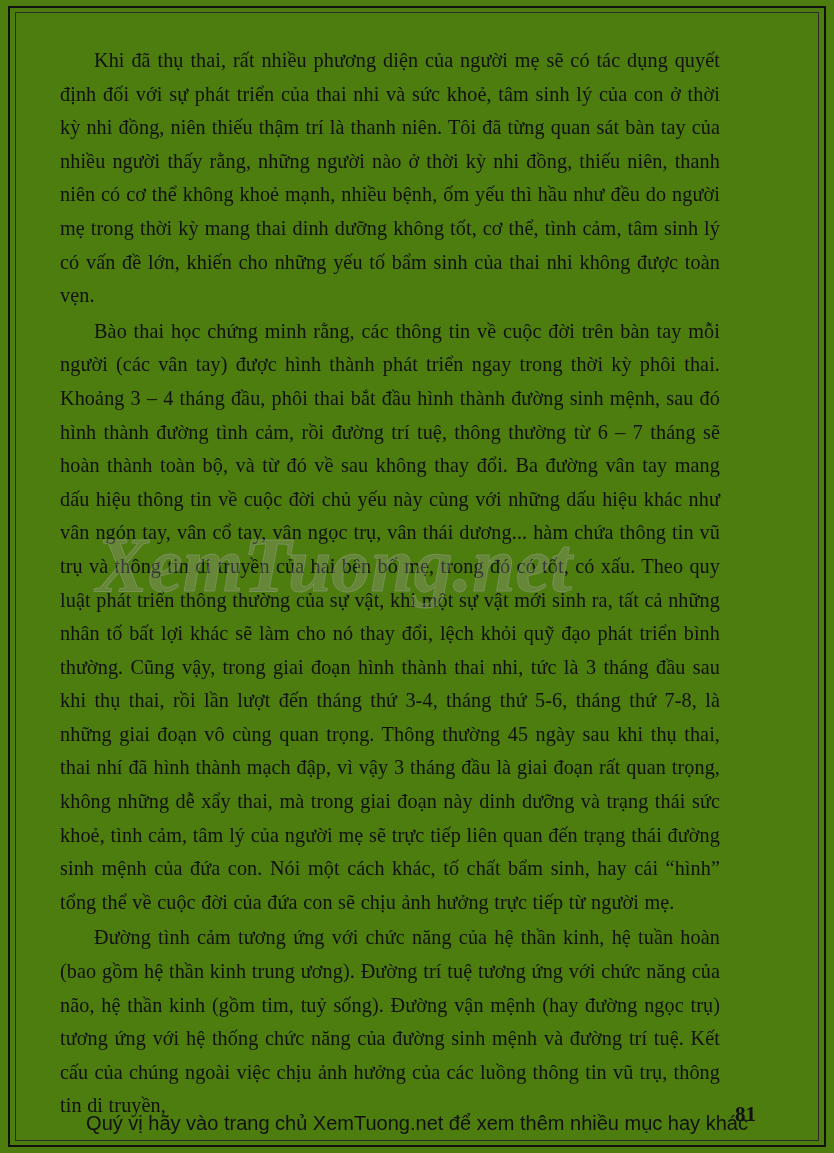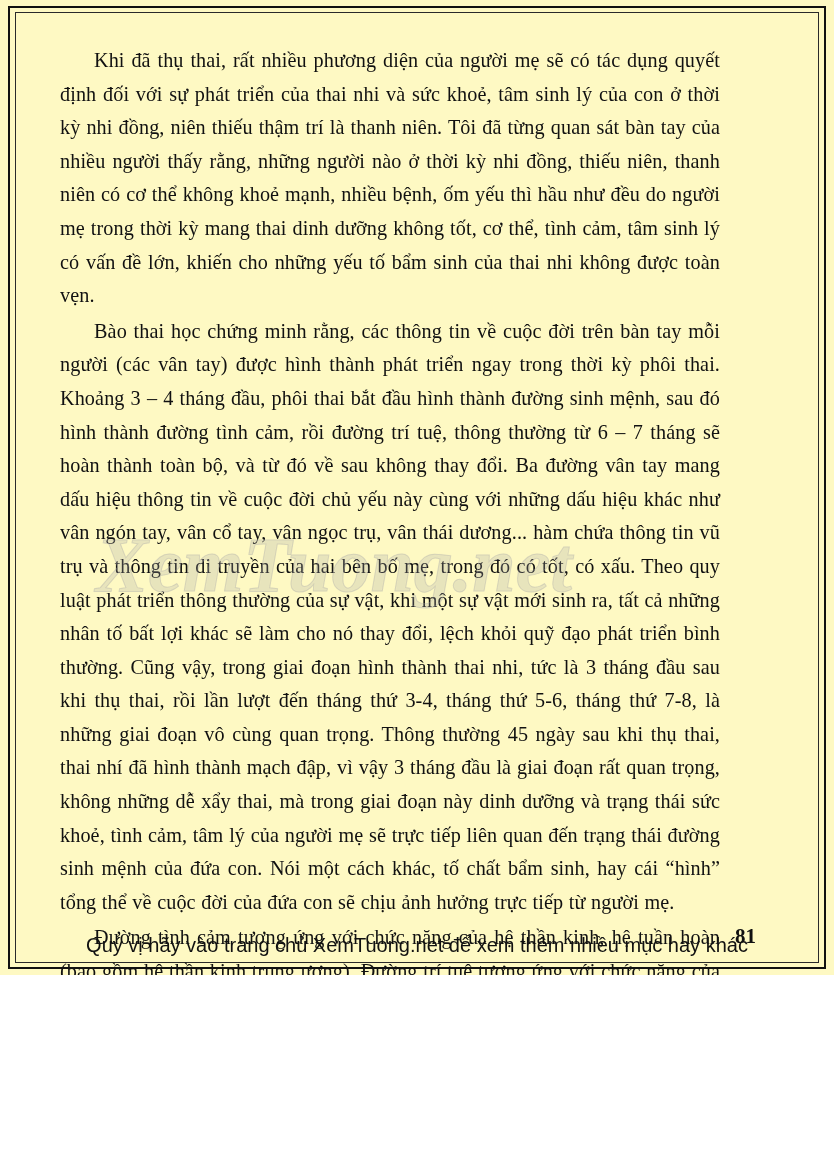--- a/index.html
+++ b/index.html
@@ -3,22 +3,22 @@
 <meta charset="utf-8">
 <style>
   html, body {
     margin: 0;
     padding: 0;
     background: #ffffff;
   }
   .page {
     position: relative;
     width: 834px;
-    height: 975px;
-    background: #fef9c3;
+    height: 1153px;
+    background: #4d7c0f;
     overflow: hidden;
     box-sizing: border-box;
   }
   
   .scan-frame {
     position: absolute;
     top: 6px;
     left: 8px;
     right: 8px;
     bottom: 6px;

